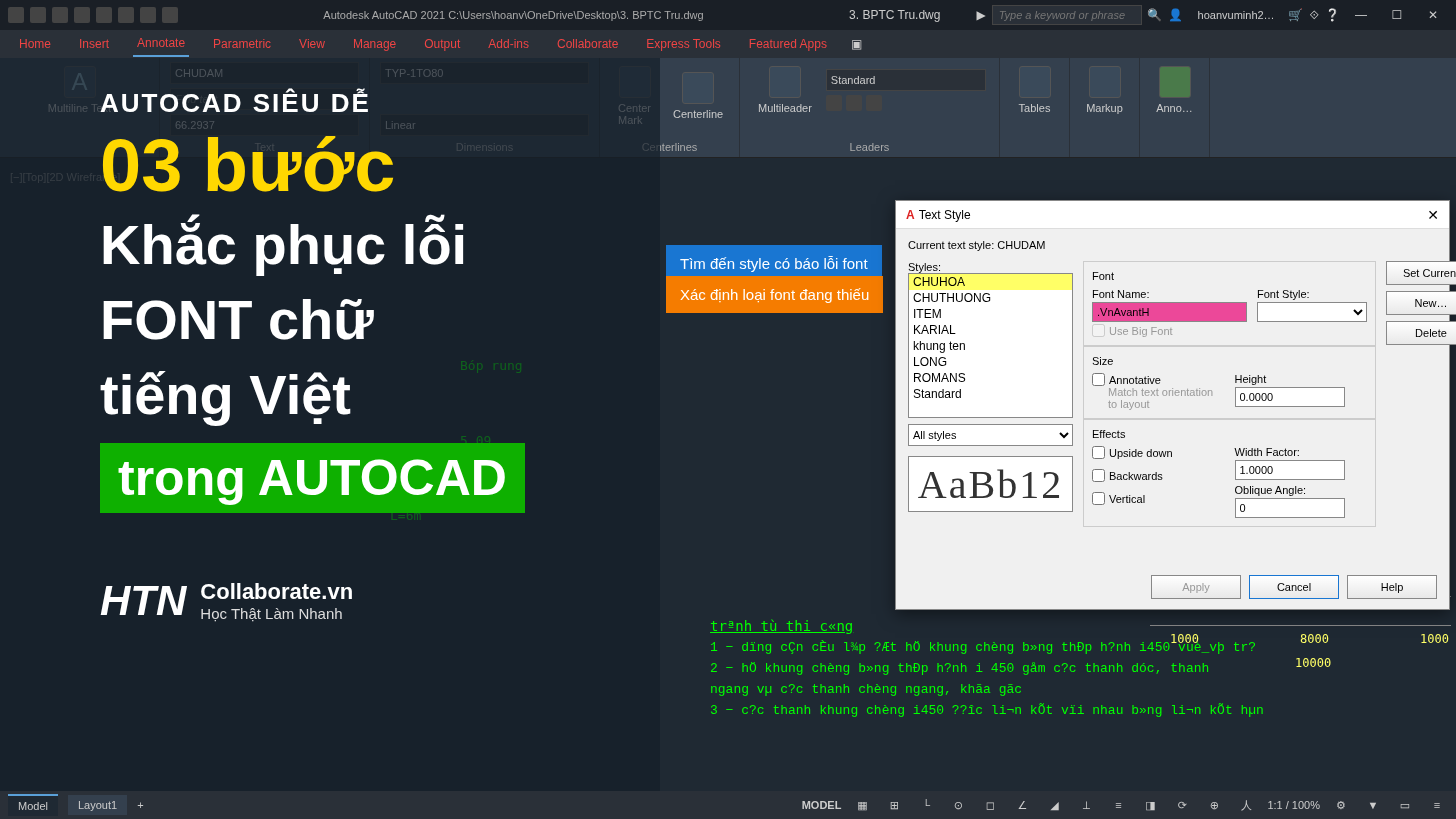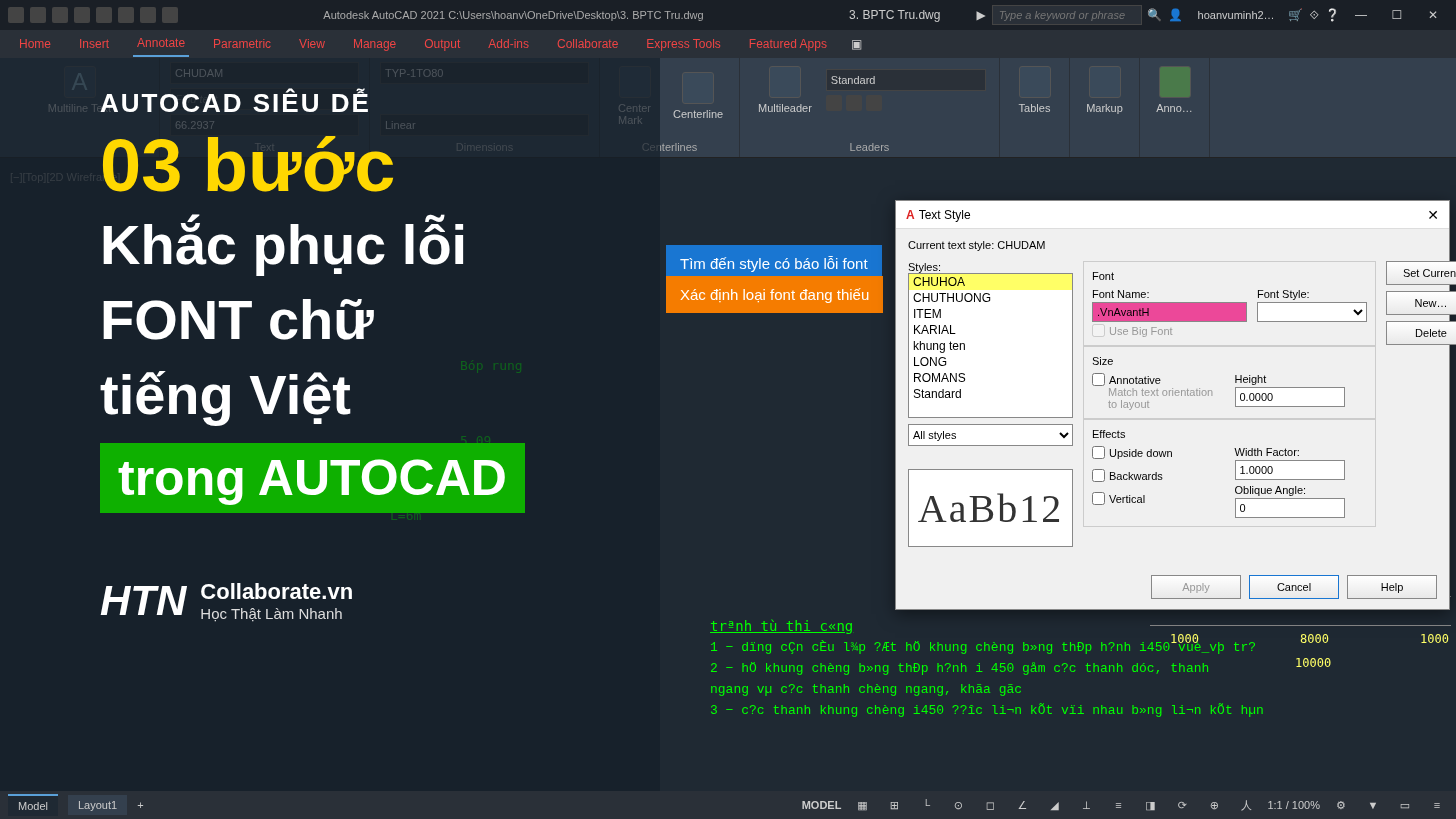--- a/index.html
+++ b/index.html
@@ -38,21 +38,21 @@
 .dialog{position:absolute;top:200px;left:895px;width:555px;height:410px;background:#f0f0f0;border:1px solid #888;box-shadow:0 4px 16px rgba(0,0,0,0.5);color:#000;font-size:12px}
 .dlg-title{height:28px;background:#fff;display:flex;align-items:center;padding:0 10px;border-bottom:1px solid #ddd}
 .dlg-title .x{margin-left:auto;font-size:14px;cursor:pointer}
 .dlg-body{padding:10px 12px;display:grid;grid-template-columns:165px 1fr 95px;gap:10px}
 .dlg-cur{grid-column:1/4;font-size:11px}
 .dlg-col1{display:flex;flex-direction:column}
 .dlg-listbox{border:1px solid #888;background:#fff;height:145px;overflow:auto;font-size:12px}
 .dlg-listbox div{padding:1px 4px}
 .dlg-listbox .sel{background:#ffff66}
 .dlg-dd{width:100%;height:22px;border:1px solid #888;background:#fff;margin-top:6px;font-size:11px}
-.dlg-preview{border:1px solid #888;background:#fff;height:78px;margin-top:23px;display:flex;align-items:center;justify-content:center;font-size:40px;font-family:serif;color:#333;letter-spacing:2px}
+.dlg-preview{border:1px solid #888;background:#fff;height:56px;margin-top:10px;display:flex;align-items:center;justify-content:center;font-size:40px;font-family:serif;color:#333;letter-spacing:2px}
 .dlg-col2{display:flex;flex-direction:column;gap:0}
 .dlg-group{border:1px solid #ccc;padding:8px;display:flex;flex-direction:column;gap:6px}
 .dlg-field{display:flex;flex-direction:column;gap:2px;font-size:11px}
 .dlg-input{height:20px;border:1px solid #888;background:#fff;padding:0 4px;font-size:11px;width:110px}
 .dlg-input.hl{background:#ec4899}
 .dlg-chk{display:flex;align-items:flex-end;gap:4px;font-size:11px}
 .dlg-btn{height:24px;border:1px solid #888;background:linear-gradient(#fff,#e8e8e8);font-size:11px;cursor:pointer;width:90px}
 .dlg-btn.primary{border:1px solid #1976d2}
 .dlg-footer{position:absolute;bottom:10px;right:12px;display:flex;gap:8px}
 .dlg-btns{display:flex;flex-direction:column;gap:6px}

